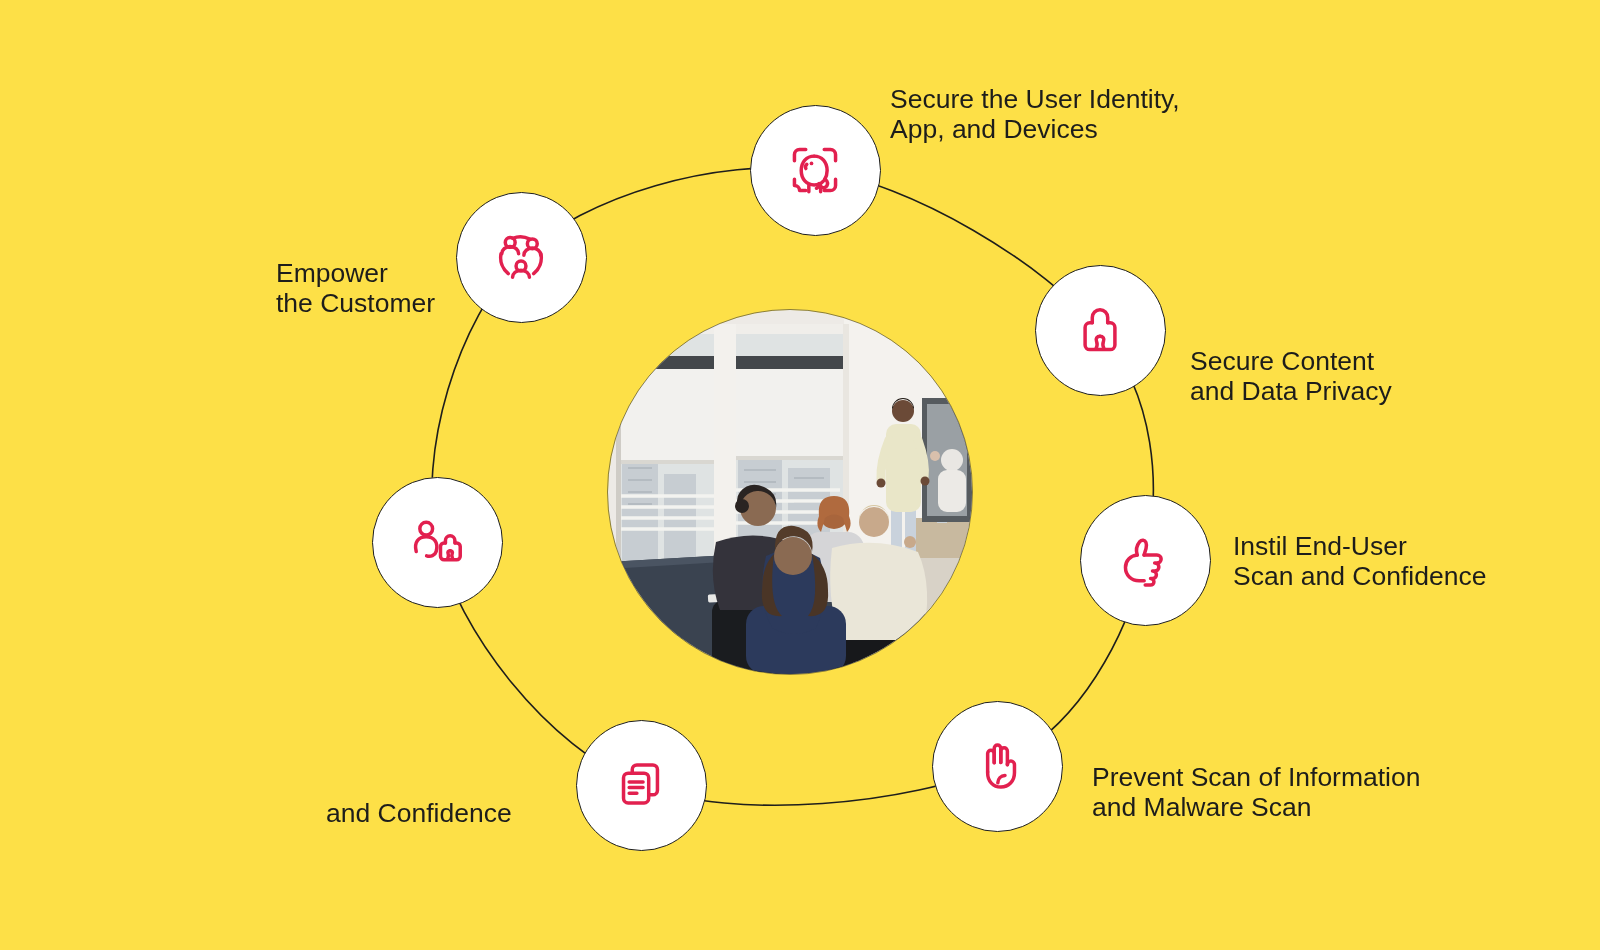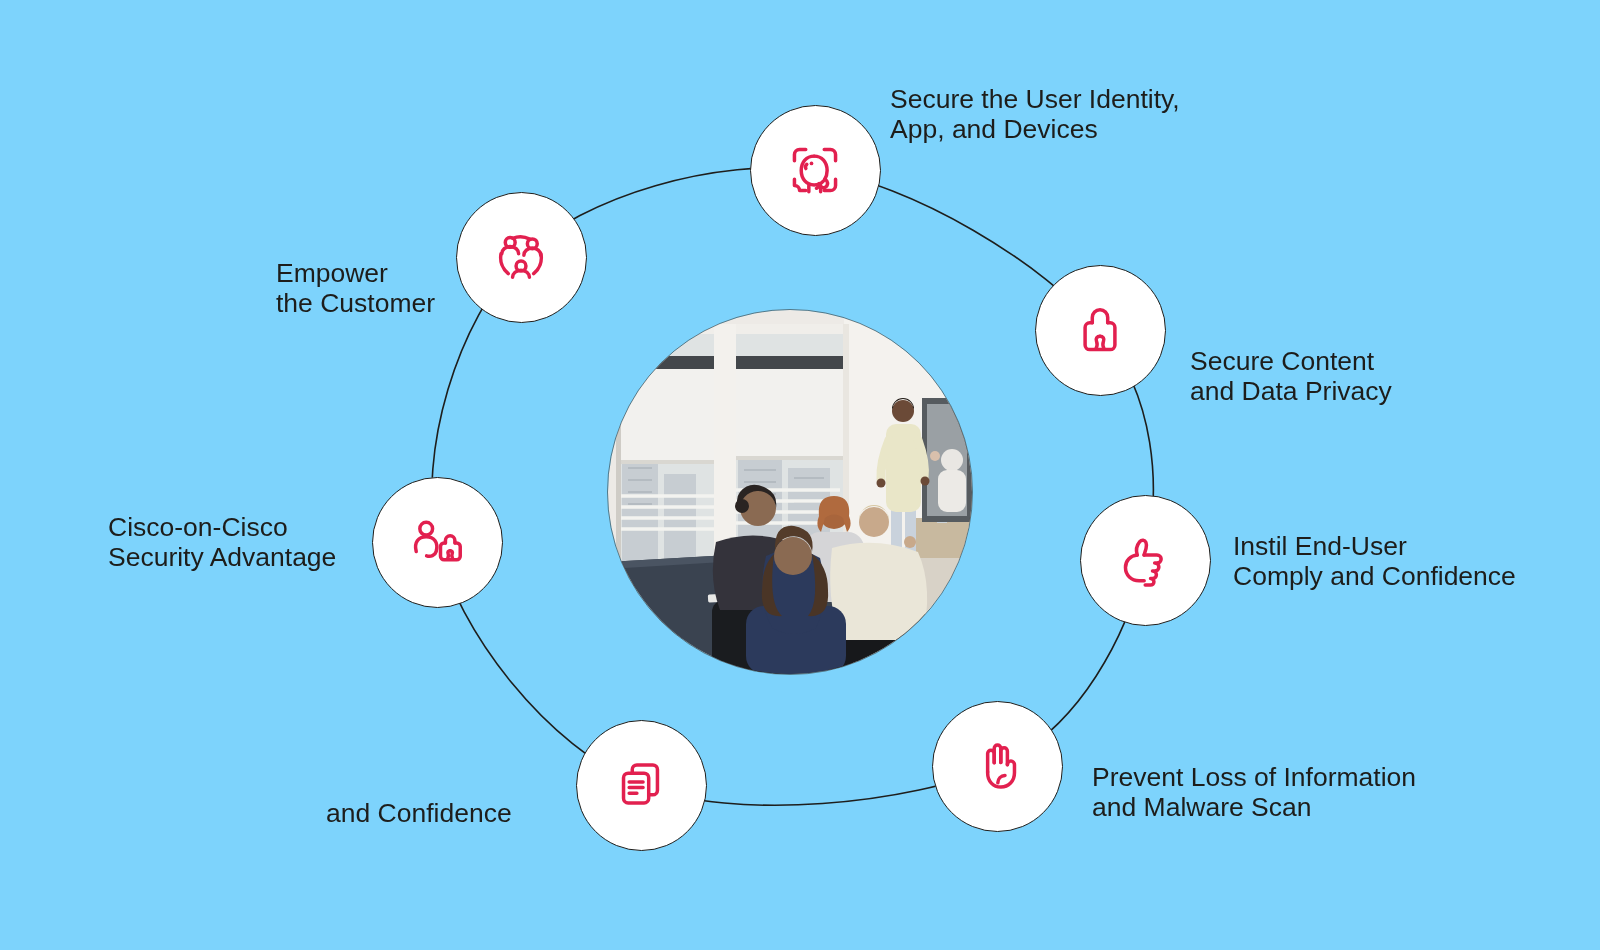--- a/index.html
+++ b/index.html
@@ -23,21 +23,21 @@
   .photo{
     position:absolute;left:608px;top:310px;width:364px;height:364px;
     border-radius:50%;overflow:hidden;z-index:2;
     outline:1px solid rgba(45,45,42,.55);
   }
   .photo svg{display:block;width:364px;height:364px;}
 </style>
 </head>
 <body>
 
-<div class="stage" style="--accent: #E2204F; --line: #1E1E1C; --text: #1D1D1B; background: #7dd3fc;">
+<div class="stage" style="--accent: #E2204F; --line: #1E1E1C; --text: #1D1D1B; background: #fde047;">
 
   <svg class="ring-layer" viewBox="0 0 1600 950" aria-hidden="true">
     <path d="M815,170C911.5,182.2 1045.0,265.0 1100,330C1155.0,395.0 1162.2,487.3 1145,560C1127.8,632.7 1081.0,728.5 997,766C913.0,803.5 734.3,822.3 641,785C547.7,747.7 457.0,630.0 437,542C417.0,454.0 458.0,319.0 521,257C584.0,195.0 718.5,157.8 815,170Z" fill="none" stroke="#1E1E1C" stroke-width="1.6"></path>
   </svg>
 
   <div class="photo">
     <svg viewBox="0 0 364 364">
 
       <rect x="0" y="0" width="364" height="364" fill="#edeae6"></rect>
       <rect x="236" y="0" width="128" height="364" fill="#f4f2ee"></rect>
@@ -228,30 +228,26 @@
     <span>App, and Devices</span>
   </div>
   <div class="label" style="left:276px;top:226px;margin-top:32px;">
     <span>Empower</span><br>
     <span>the Customer</span>
   </div>
   <div class="label" style="left:1190px;top:300px;margin-top:46px;">
     <span>Secure Content</span><br>
     <span>and Data Privacy</span>
   </div>
-  <div class="label" style="left:108px;top:512px;">
-    <span>Cisco-on-Cisco</span><br>
-    <span>Security Advantage</span>
-  </div>
   <div class="label" style="left:1233px;top:531px;">
     <span>Instil End-User</span><br>
-    <span>Comply and Confidence</span>
+    <span>Scan and Confidence</span>
   </div>
   <div class="label" style="left:326px;top:768px;">
     <br>
     <span>and Confidence</span>
   </div>
   <div class="label" style="left:1092px;top:762px;">
-    <span>Prevent Loss of Information</span><br>
+    <span>Prevent Scan of Information</span><br>
     <span>and Malware Scan</span>
   </div>
 
 </div>
 
 </body></html>

